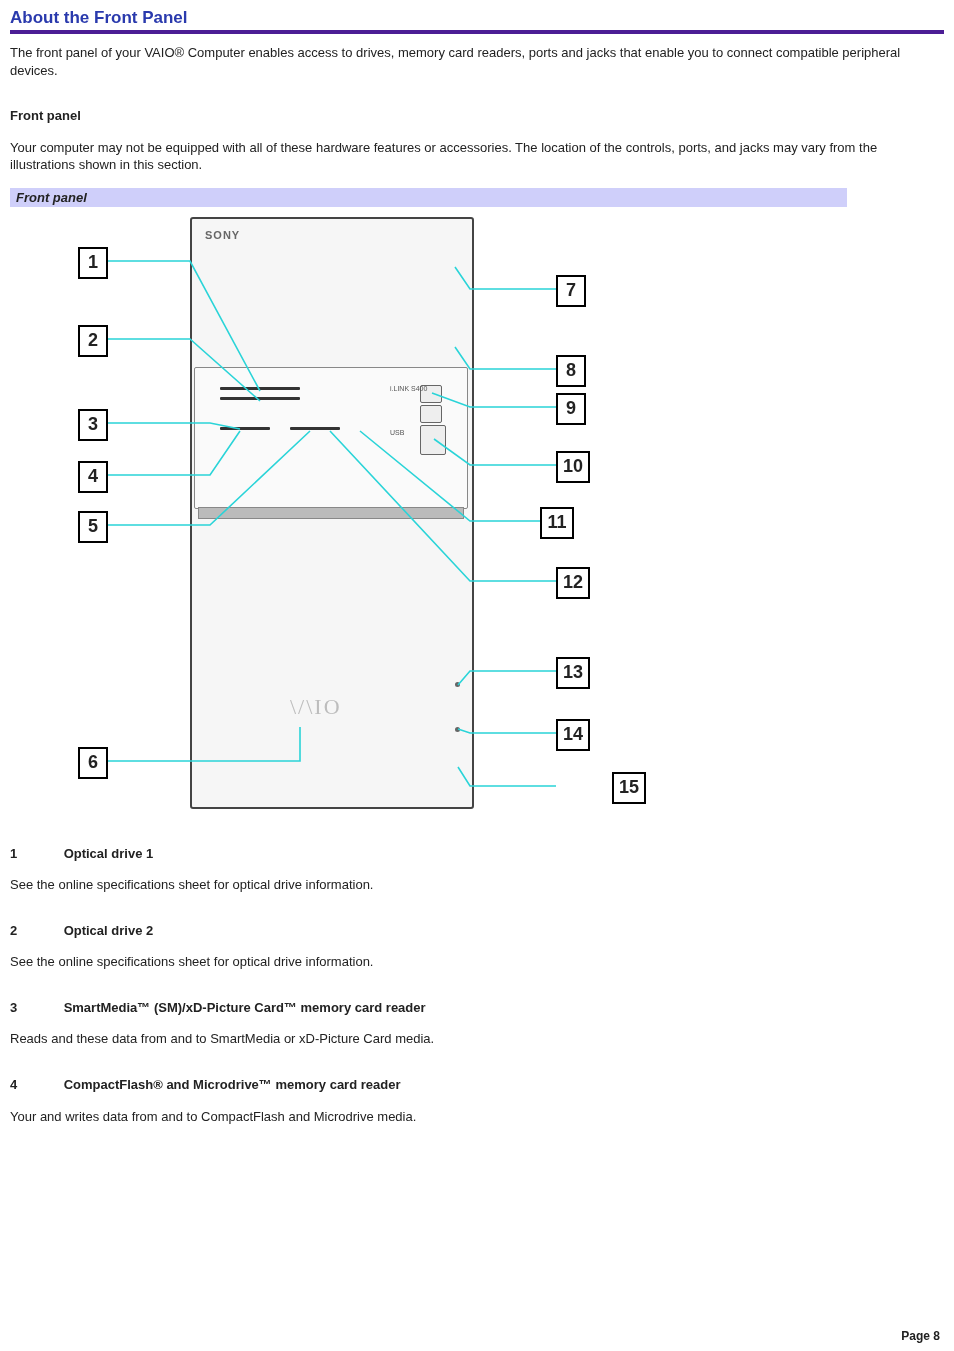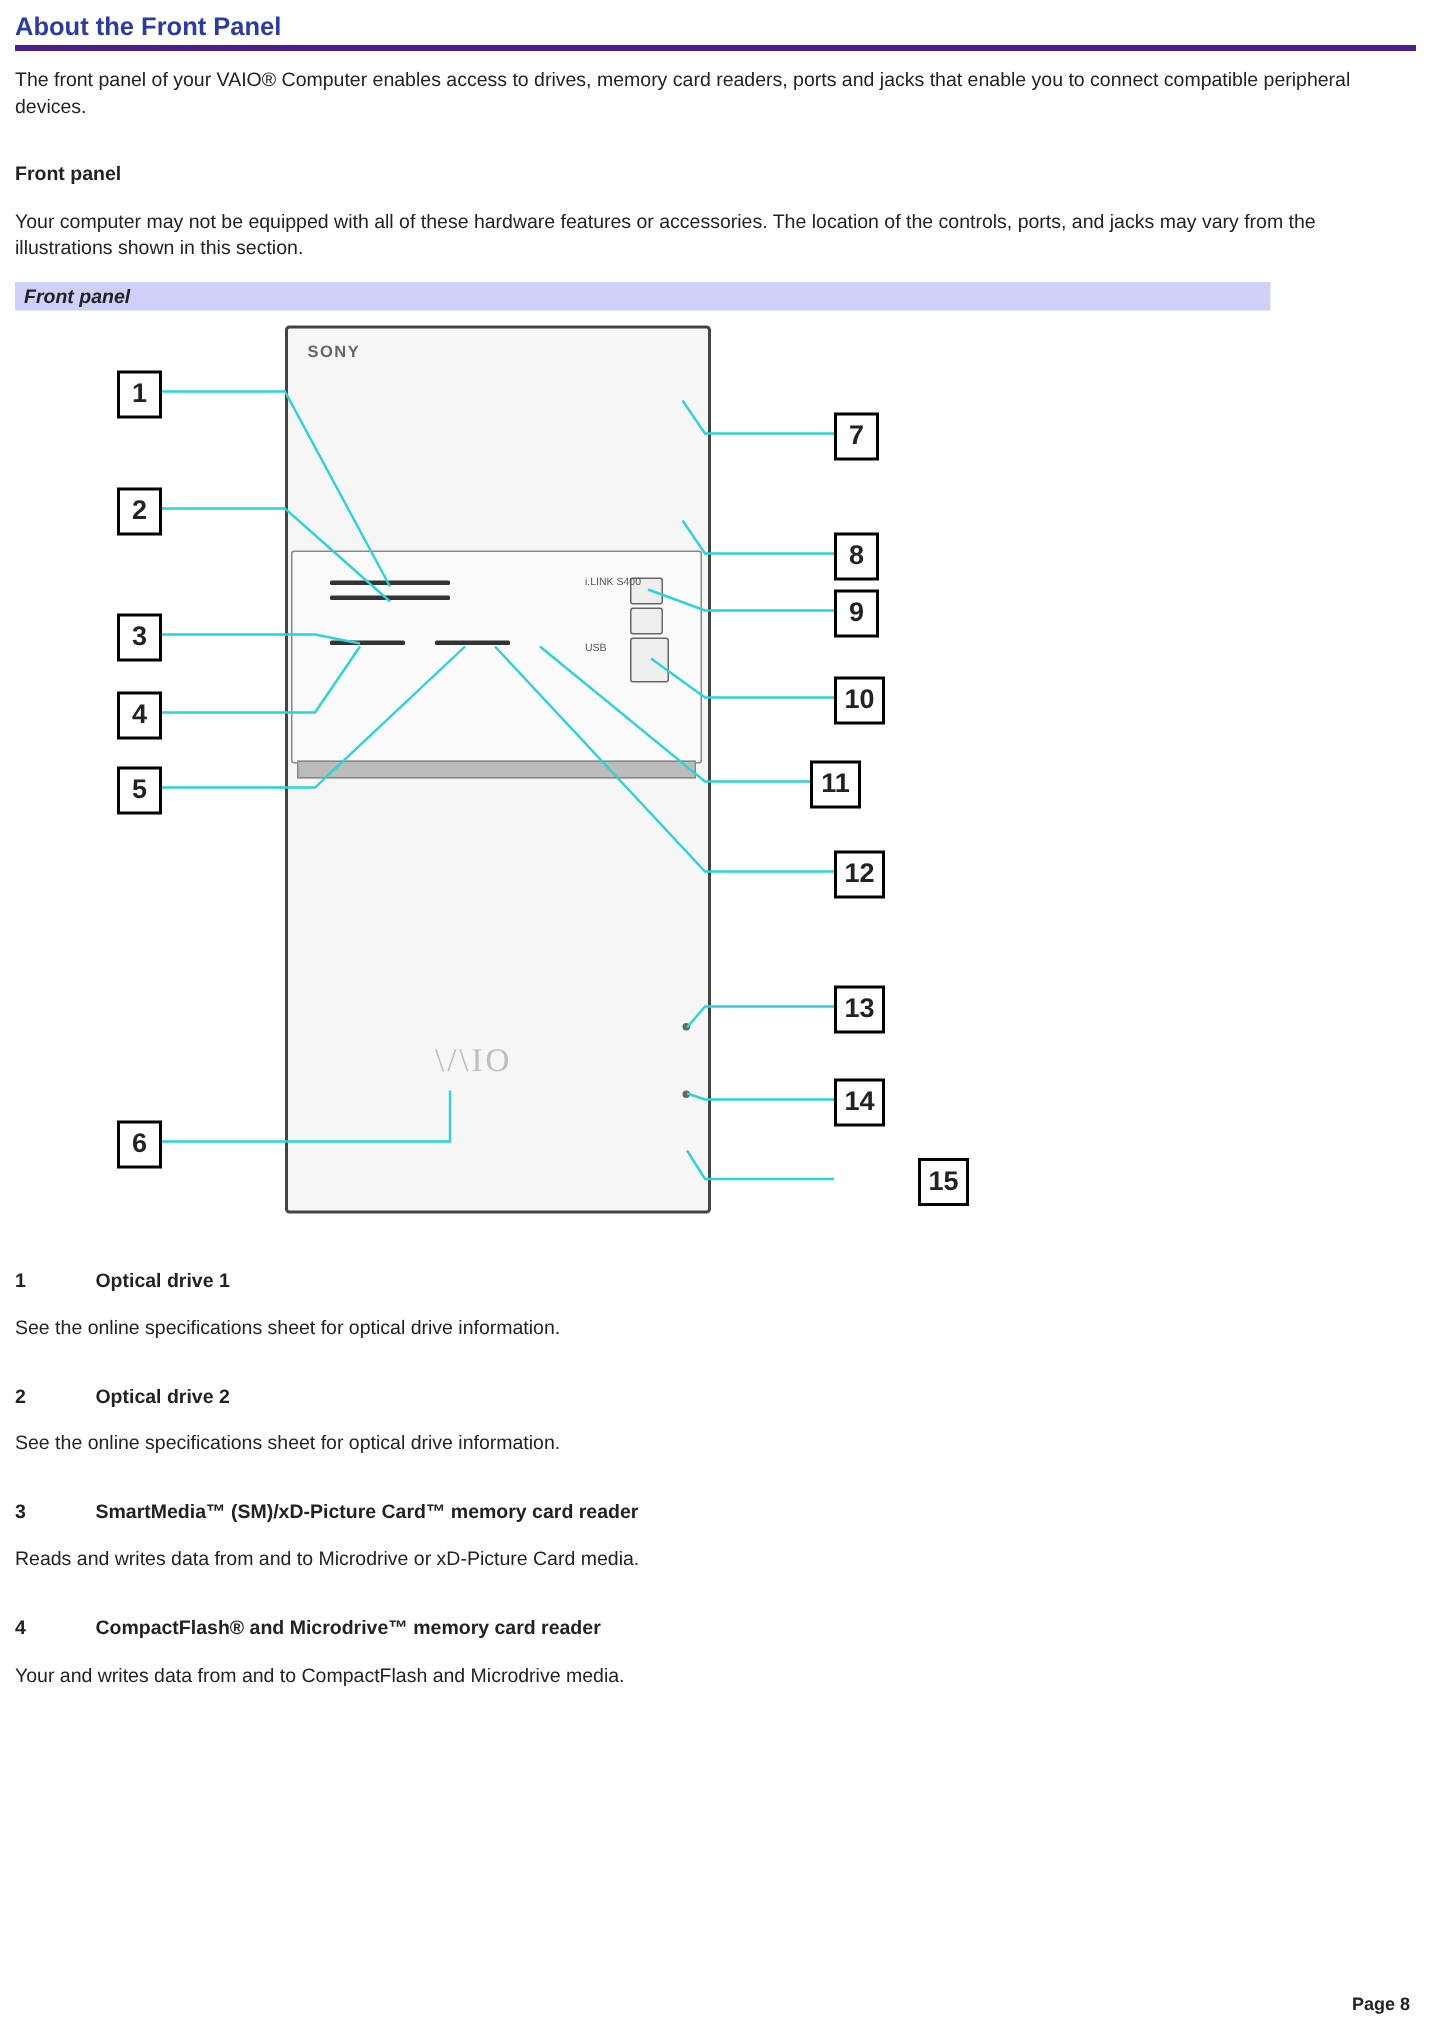--- a/index.html
+++ b/index.html
@@ -201,21 +201,21 @@
 <p class="item-head">
   <span class="num">2</span>
   <span>Optical drive 2</span>
 </p>
 <p>See the online specifications sheet for optical drive information.</p>
 
 <p class="item-head">
   <span class="num">3</span>
   <span>SmartMedia™ (SM)/xD-Picture Card™ memory card reader</span>
 </p>
-<p>Reads and writes data from and to Microdrive or xD-Picture Card media.</p>
+<p>Reads and these data from and to SmartMedia or xD-Picture Card media.</p>
 
 <p class="item-head">
   <span class="num">4</span>
   <span>CompactFlash® and Microdrive™ memory card reader</span>
 </p>
 <p>Your and writes data from and to CompactFlash and Microdrive media.</p>
 
 <div class="page-num">Page 8</div>
 
 </body></html>

